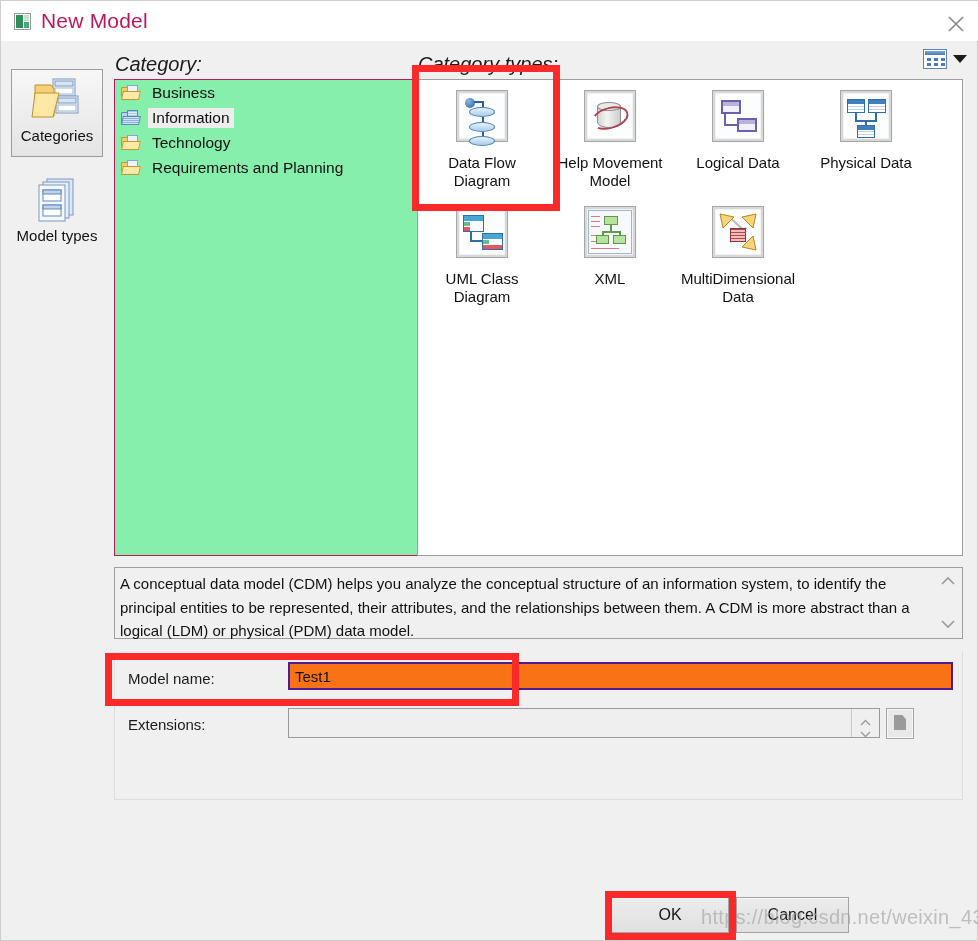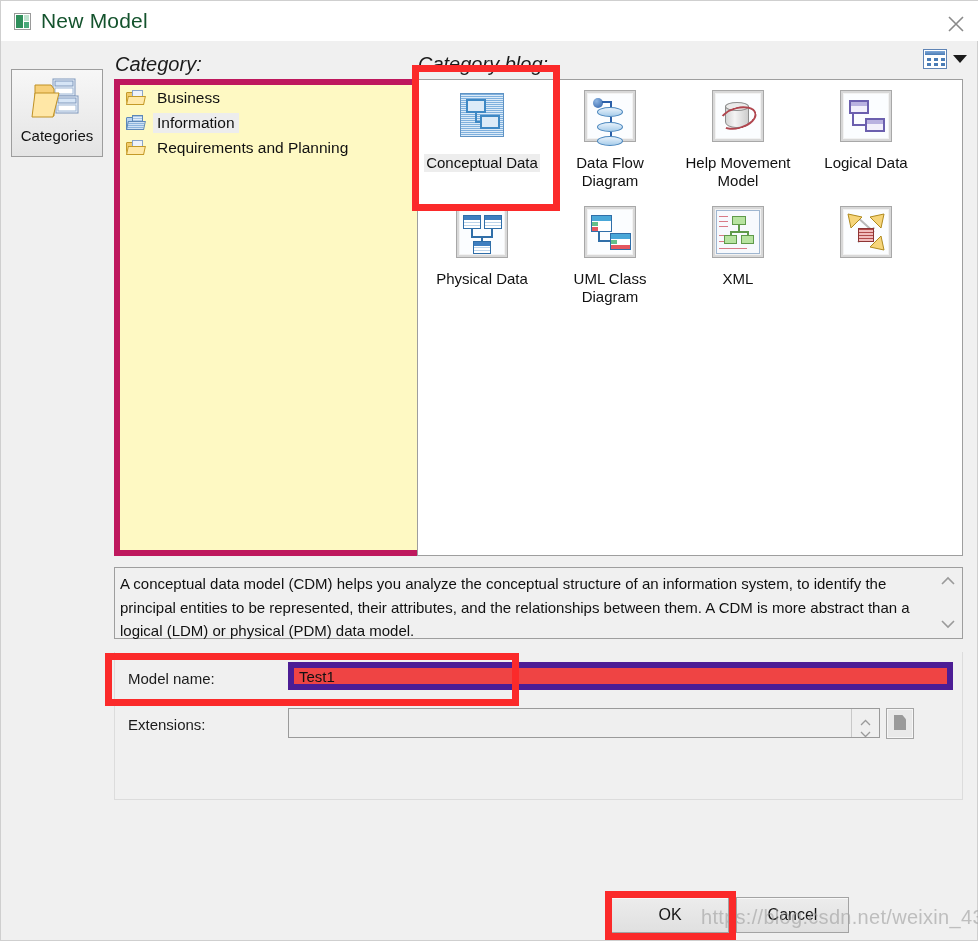--- a/index.html
+++ b/index.html
@@ -15,39 +15,39 @@
   }
   #root{position:absolute;inset:0;background:#f0f0f0;border:1px solid #cfcfcf;box-sizing:border-box;}
 
   
   .titlebar{position:absolute;left:0;top:0;width:978px;height:40px;background:#ffffff;box-sizing:border-box;}
   .title-icon{position:absolute;left:13px;top:12px;width:17px;height:17px;border:1px solid #9a9a9a;background:#ffffff;box-sizing:border-box;}
   .title-icon i{position:absolute;display:block;}
   .ti-a{left:1px;top:1px;width:7px;height:13px;background:#2f8f5b;}
   .ti-b{left:9px;top:1px;width:5px;height:6px;background:#bfe3cf;}
   .ti-c{left:9px;top:8px;width:5px;height:6px;background:#49a97a;}
-  .title-text{position:absolute;left:40px;top:8px;font-size:21px;color:#14532d;letter-spacing:.2px;}
+  .title-text{position:absolute;left:40px;top:8px;font-size:21px;color:#be185d;letter-spacing:.2px;}
   .close-btn{position:absolute;right:0;top:0;width:46px;height:40px;}
   .close-btn svg{position:absolute;left:13px;top:13px;}
 
   
   .rail{position:absolute;left:0;top:40px;width:110px;height:899px;background:#f0f0f0;}
   .rail-btn{position:absolute;left:10px;width:92px;height:88px;box-sizing:border-box;text-align:center;}
   .rail-btn.sel{top:28px;background:linear-gradient(#f7f7f7,#e4e4e4);border:1px solid #9d9d9d;}
   .rail-btn.plain{top:128px;background:transparent;border:1px solid transparent;}
   .rail-ico{position:relative;width:56px;height:50px;margin:6px auto 2px;}
   .rail-label{font-size:15px;color:#111;line-height:1;}
 
   
   .sec-label{position:absolute;font-size:20px;color:#1b1b1b;font-style:italic;}
   #lbl-category{left:114px;top:52px;}
   #lbl-items{left:417px;top:52px;}
 
   
-  .listbox{position:absolute;left:113px;top:78px;width:314px;height:477px;background:#fef9c3;border:6px solid #be185d;box-sizing:border-box;overflow:hidden;}
+  .listbox{position:absolute;left:113px;top:78px;width:314px;height:477px;background:#86efac;border:1px solid #be185d;box-sizing:border-box;overflow:hidden;}
   .cat-row{position:relative;height:25px;padding-left:6px;display:flex;align-items:center;gap:8px;}
   .cat-name{font-size:15.5px;color:#111;padding:1px 4px;}
   .cat-row.sel .cat-name{background:#ededed;}
 
   
   .folder{position:relative;width:19px;height:16px;flex:0 0 19px;}
   .folder .back{position:absolute;left:0;top:2px;width:17px;height:13px;background:#f3cc6b;border:1px solid #c49a28;box-sizing:border-box;border-radius:1px 2px 1px 1px;}
   .folder .page{position:absolute;left:6px;top:0px;width:11px;height:12px;background:#eef3fb;border:1px solid #8aa4c8;box-sizing:border-box;}
   .folder .front{position:absolute;left:0;top:6px;width:18px;height:9px;background:#ffe9a8;border:1px solid #c49a28;box-sizing:border-box;transform:skewX(-12deg);transform-origin:bottom left;}
   
@@ -127,21 +127,21 @@
   .desc-text{position:absolute;left:5px;top:4px;width:805px;font-size:15px;line-height:23.5px;color:#111;}
   .scroll-up,.scroll-dn{position:absolute;right:4px;width:20px;height:20px;}
   .scroll-up{top:4px;}
   .scroll-dn{bottom:4px;}
 
   
   .formpanel{position:absolute;left:113px;top:651px;width:849px;height:148px;background:#f0f0f0;border:1px solid #dcdcdc;border-top:none;box-sizing:border-box;}
   .f-label{position:absolute;font-size:15px;color:#1b1b1b;}
   #lbl-modelname{left:127px;top:669px;}
   #lbl-extensions{left:127px;top:715px;}
-  .f-input{position:absolute;background:#ef4444;border:6px solid #4c1d95;box-sizing:border-box;font-family:"Liberation Sans",sans-serif;font-size:15px;color:#111;padding:0 5px;outline:none;}
+  .f-input{position:absolute;background:#f97316;border:2px solid #4c1d95;box-sizing:border-box;font-family:"Liberation Sans",sans-serif;font-size:15px;color:#111;padding:0 5px;outline:none;}
   #inp-modelname{left:287px;top:661px;width:665px;height:28px;}
   #inp-extensions{left:287px;top:707px;width:592px;height:30px;background:#efefef;border:1px solid #9a9a9a;}
   .spinner{position:absolute;left:850px;top:708px;width:27px;height:28px;background:#efefef;border-left:1px solid #c8c8c8;box-sizing:border-box;}
   .spinner div{position:absolute;left:8px;width:11px;height:8px;}
   .ext-btn{position:absolute;left:885px;top:707px;width:28px;height:31px;background:#e9e9e9;border:1px solid #a5a5a5;box-sizing:border-box;box-shadow:inset 0 0 0 1px #f6f6f6;}
   .ext-btn .pg{position:absolute;left:7px;top:6px;width:12px;height:15px;background:#9a9a9a;clip-path:polygon(0 0,70% 0,100% 28%,100% 100%,0 100%);}
 
   
   .btn{position:absolute;height:36px;background:linear-gradient(#ececec,#e0e0e0);border:1px solid #a3a3a3;box-sizing:border-box;
        font-family:"Liberation Sans",sans-serif;font-size:16px;color:#151515;box-shadow:inset 0 1px 0 #f8f8f8;}
@@ -186,24 +186,38 @@
           <rect x="26" y="12" width="18" height="6" fill="#fff" stroke="#9db6d4"></rect>
           <rect x="27" y="20" width="22" height="17" fill="#eef4fc" stroke="#7e97bb"></rect>
           <rect x="29" y="22" width="18" height="5" fill="#d6e5f6" stroke="#7e97bb"></rect>
           <rect x="29" y="29" width="18" height="6" fill="#fff" stroke="#9db6d4"></rect>
           <path d="M6 9 L22 9 L25 13 L25 40 L6 40 Z" fill="#f7d07a" stroke="#c09124"></path>
           <path d="M6 17 L30 17 L24 41 L3 41 Z" fill="#ffe7a6" stroke="#c09124"></path>
         </svg>
       </div>
       <div class="rail-label">Categories</div>
     </div>
+    <div class="rail-btn plain">
+      <div class="rail-ico">
+        <svg width="56" height="50" viewBox="0 0 56 50">
+          <rect x="18" y="3" width="26" height="36" fill="#dbe6f6" stroke="#7e97bb"></rect>
+          <rect x="14" y="6" width="26" height="36" fill="#e7eefa" stroke="#7e97bb"></rect>
+          <rect x="10" y="9" width="26" height="36" fill="#f4f8fe" stroke="#7e97bb"></rect>
+          <rect x="14" y="14" width="18" height="11" fill="#fff" stroke="#5f87bb"></rect>
+          <rect x="14" y="14" width="18" height="4" fill="#bcd2ee" stroke="#5f87bb"></rect>
+          <rect x="14" y="29" width="18" height="11" fill="#fff" stroke="#5f87bb"></rect>
+          <rect x="14" y="29" width="18" height="4" fill="#bcd2ee" stroke="#5f87bb"></rect>
+        </svg>
+      </div>
+      <div class="rail-label">Model types</div>
+    </div>
   </div>
 
   <div class="sec-label" id="lbl-category">Category:</div>
-  <div class="sec-label" id="lbl-items">Category blog:</div>
+  <div class="sec-label" id="lbl-items">Category types:</div>
 
   <div class="viewbtn">
     <span class="vb-grid">
       <span class="vb-bar"></span>
       <span class="vb-c" style="left:3px;top:8px;"></span>
         <span class="vb-c" style="left:10px;top:8px;"></span>
         <span class="vb-c" style="left:17px;top:8px;"></span>
       <span class="vb-c" style="left:3px;top:13px;"></span>
         <span class="vb-c" style="left:10px;top:13px;"></span>
         <span class="vb-c" style="left:17px;top:13px;"></span>
@@ -227,37 +241,35 @@
           <span class="front"></span>
         </span>
       <span class="cat-name">Information</span>
     </div>
     <div class="cat-row">
       <span class="folder">
           <span class="back"></span>
           <span class="page"></span>
           <span class="front"></span>
         </span>
+      <span class="cat-name">Technology</span>
+    </div>
+    <div class="cat-row">
+      <span class="folder">
+          <span class="back"></span>
+          <span class="page"></span>
+          <span class="front"></span>
+        </span>
       <span class="cat-name">Requirements and Planning</span>
     </div>
   </div>
 
   <div class="itemsbox">
     <div class="items-grid">
 
-      <div class="item sel">
-        <div class="item-ico">
-          <span class="cd-bg"></span>
-          <span class="cd-b1"></span>
-          <span class="cd-ln" style="left:22px;top:23px;width:2px;height:8px;"></span>
-          <span class="cd-ln" style="left:22px;top:31px;width:12px;height:2px;"></span>
-          <span class="cd-b2"></span>
-        </div>
-        <span class="item-label">Conceptual Data</span>
-      </div>
 
       <div class="item">
         <div class="item-ico">
           <span class="frm"></span>
           <span class="df-dot"></span>
           <span class="df-ln" style="left:21px;top:11px;width:10px;height:1.5px;"></span>
           <span class="df-ln" style="left:29px;top:11px;width:1.5px;height:6px;"></span>
           <span class="df-node" style="top:17px;"></span>
           <span class="df-ln" style="left:29px;top:27px;width:1.5px;height:5px;"></span>
           <span class="df-node" style="top:32px;"></span>
@@ -353,20 +365,21 @@
           <span class="frm"></span>
           <span class="md-ln" style="left:18px;top:18px;width:22px;height:1.5px;transform:rotate(42deg);"></span>
           <span class="md-ln" style="left:18px;top:28px;width:22px;height:1.5px;transform:rotate(-42deg);"></span>
           <svg style="position:absolute;left:3px;top:0;" width="52" height="52" viewBox="0 0 52 52">
             <path d="M8 8 L22 11 L11 22 Z" fill="#f6d57a" stroke="#b08a1e"></path>
             <path d="M44 8 L30 11 L41 22 Z" fill="#f6d57a" stroke="#b08a1e"></path>
             <path d="M44 44 L30 41 L41 30 Z" fill="#f6d57a" stroke="#b08a1e"></path>
           </svg>
           <span class="md-cube"></span>
         </div>
+        <span class="item-label">MultiDimensional Data</span>
       </div>
 
     </div>
   </div>
 
   <div class="descbox">
     <div class="desc-text">A conceptual data model (CDM) helps you analyze the conceptual structure of an information system, to identify the principal entities to be represented, their attributes, and the relationships between them. A CDM is more abstract than a logical (LDM) or physical (PDM) data model.</div>
     <div class="scroll-up">
       <svg width="20" height="20" viewBox="0 0 20 20">
           <path d="M4 12 L10 6 L16 12" stroke="#9a9a9a" stroke-width="1.6" fill="none"></path>

